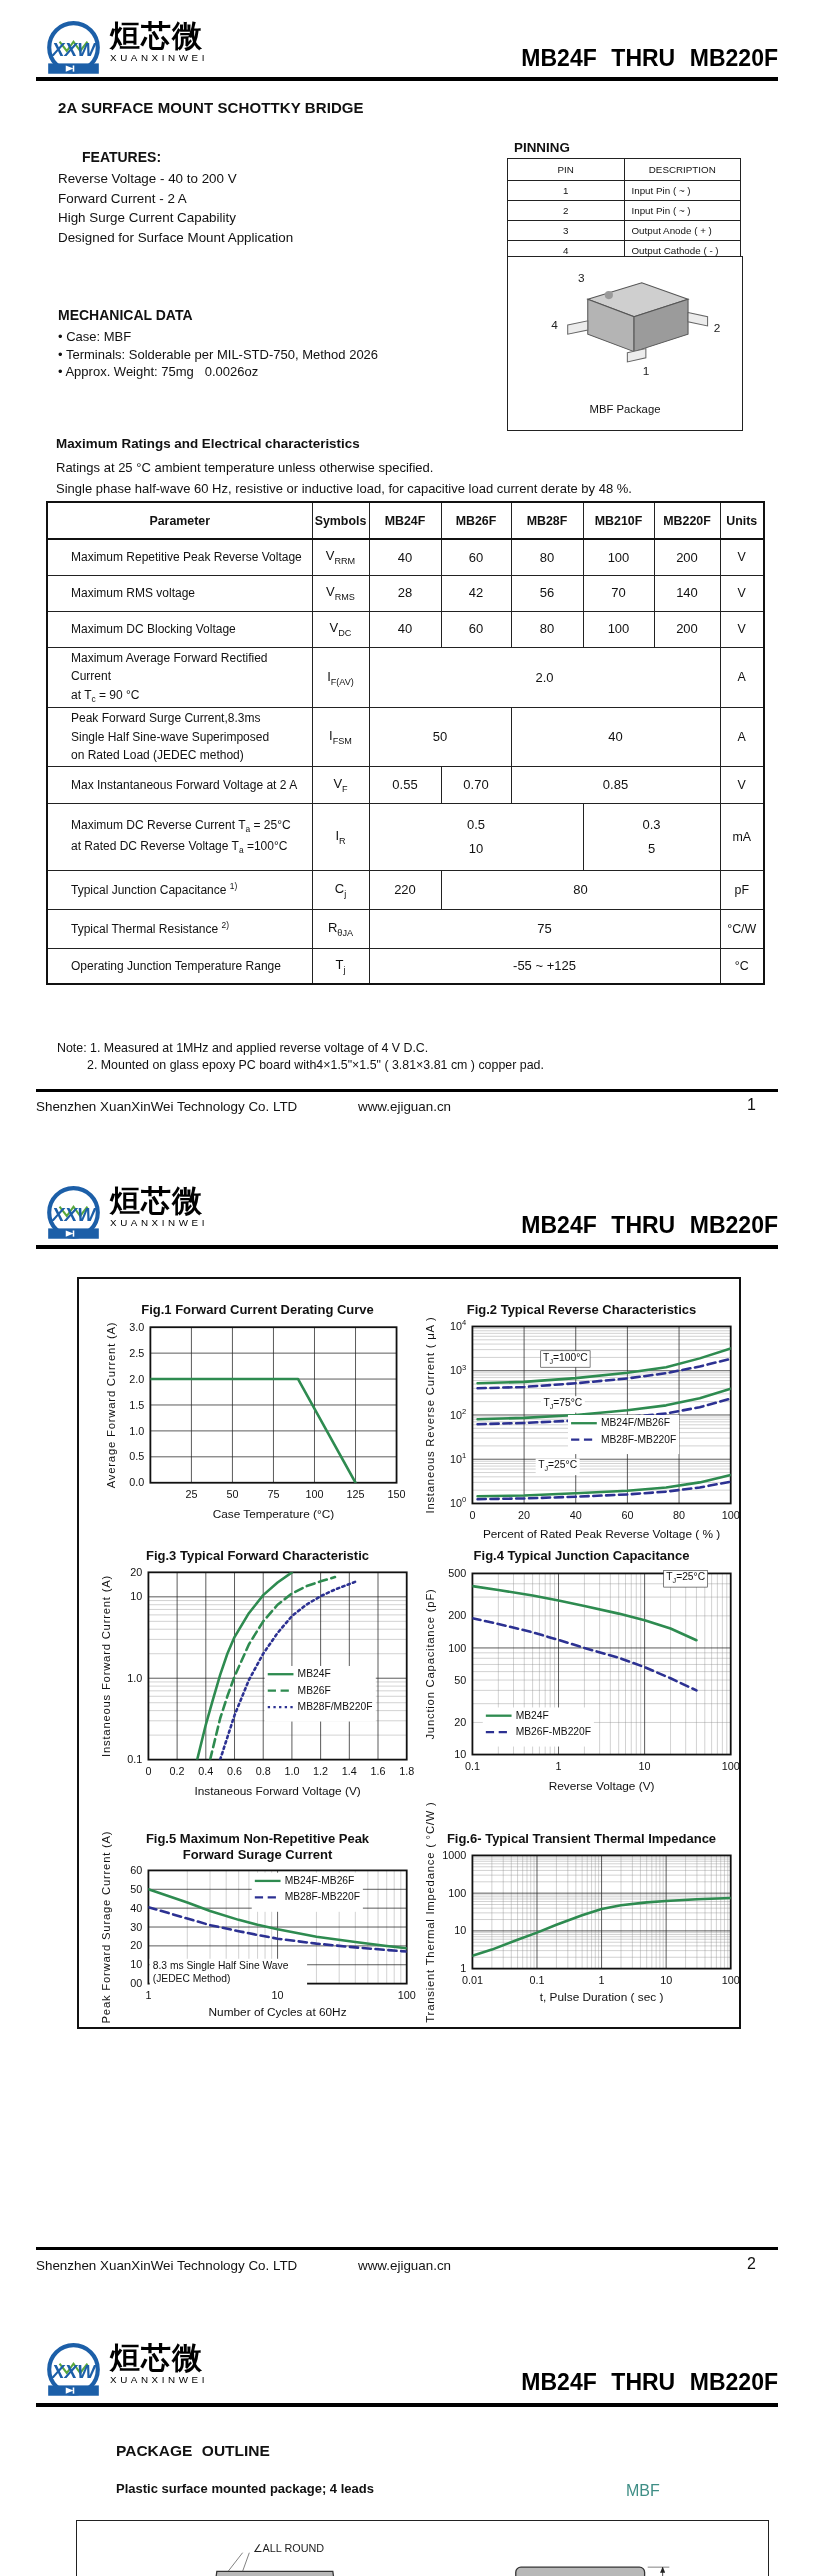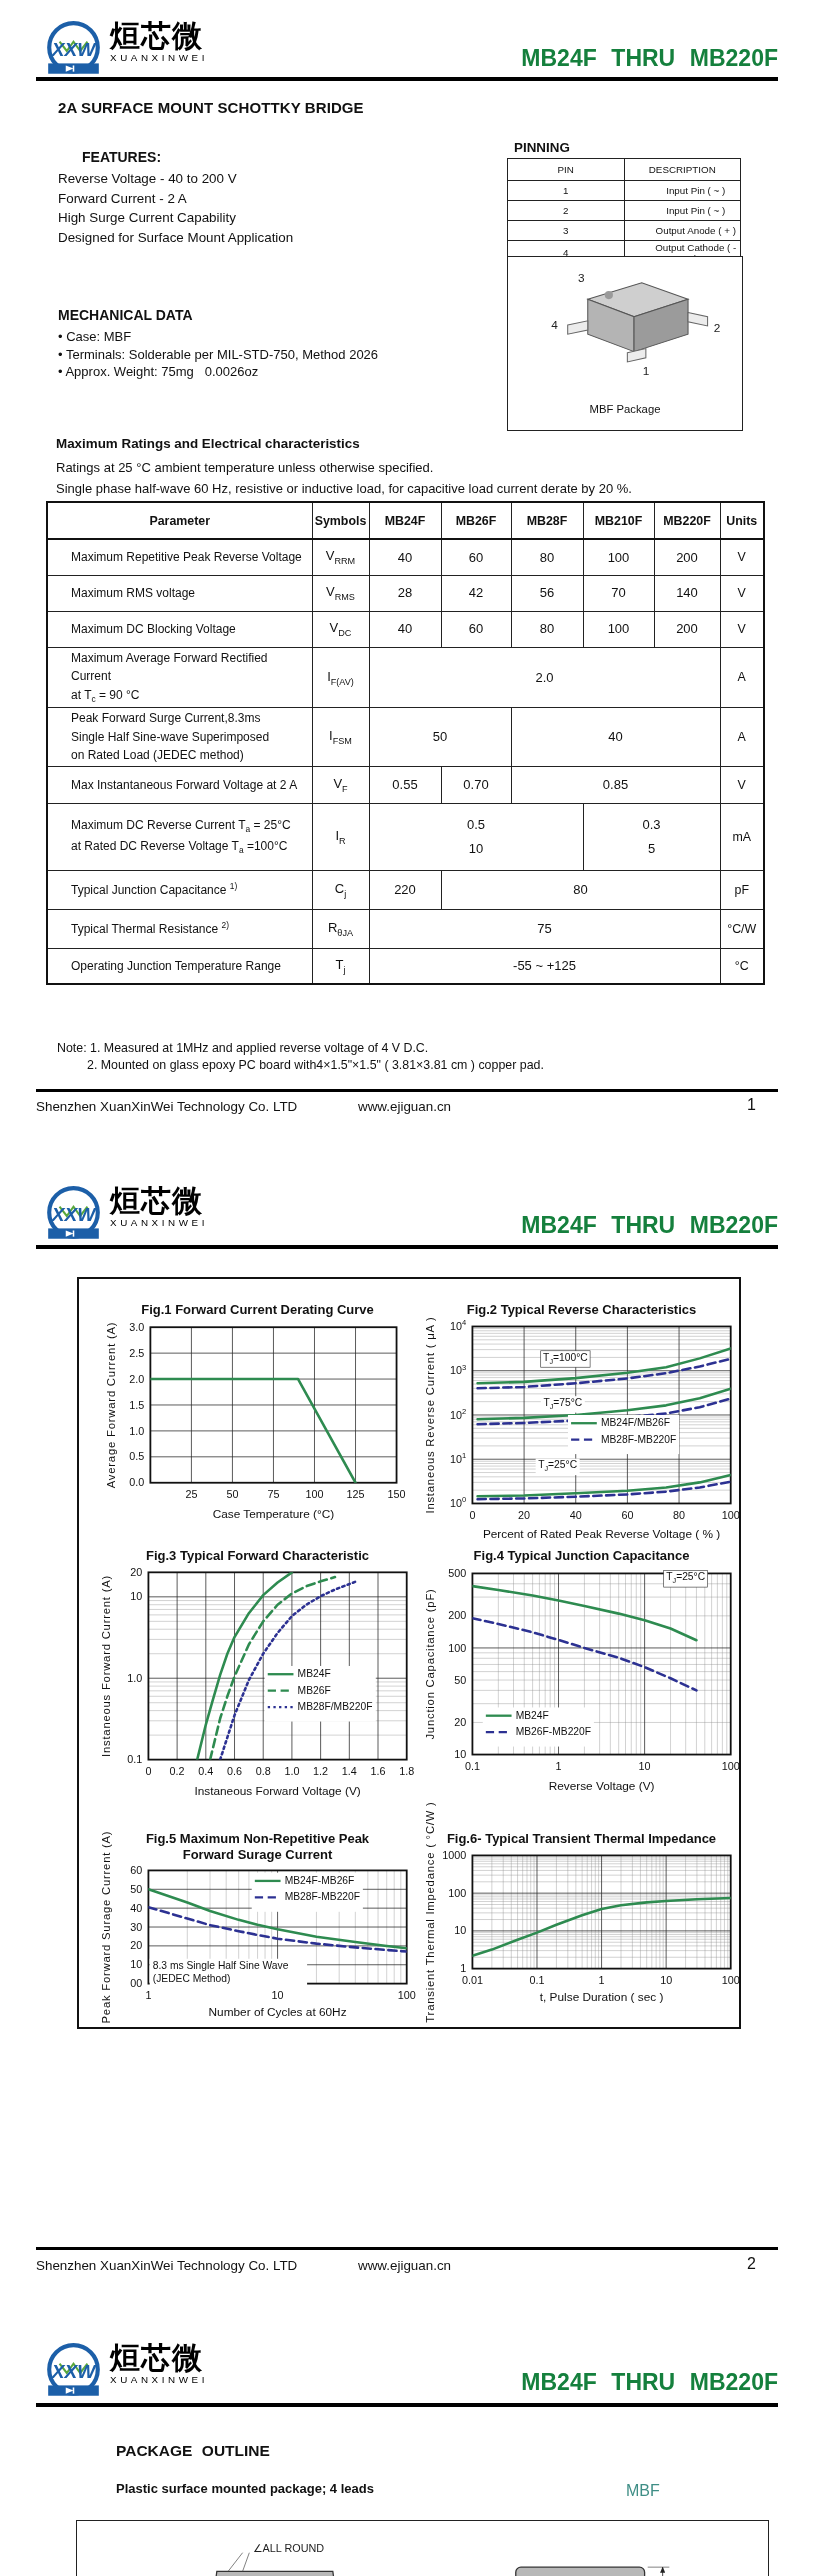--- a/index.html
+++ b/index.html
@@ -3,35 +3,35 @@
 <meta charset="utf-8">
 <style>
   html,body{margin:0;padding:0;background:#ffffff;}
   .doc{position:relative;width:818px;height:3470px;background:#fff;
        font-family:"Liberation Sans",sans-serif;color:#111;overflow:hidden;}
   .abs{position:absolute;}
   
   .logo{display:flex;align-items:flex-start;gap:7px;}
   .logo-cn{font-size:30px;font-weight:900;line-height:31px;letter-spacing:1px;color:#000000;}
   .logo-en{font-size:9.8px;letter-spacing:3.6px;color:#000;margin-top:1px;}
-  .doc-title{font-weight:bold;font-size:23px;white-space:pre;word-spacing:8.2px;color:#15803d;}
+  .doc-title{font-weight:bold;font-size:23px;white-space:pre;word-spacing:8.2px;color:#000000;}
   .rule{position:absolute;left:36px;width:742px;height:3.6px;background:#000;}
   
   .prod-title{font-size:15px;font-weight:bold;letter-spacing:0.1px;}
   .feat-head{font-size:14px;font-weight:bold;padding-left:24px;}
   .feat-item{font-size:13.4px;line-height:19.6px;}
   .mech-head{font-size:14px;font-weight:bold;}
   .mech-item{font-size:13px;line-height:17.5px;white-space:pre;}
   .pin-head{font-size:13.4px;font-weight:bold;}
   table{border-collapse:collapse;background:#fff;}
   #pin-table{border:1.5px solid #222;table-layout:fixed;width:234px;font-size:9.8px;text-align:center;}
   #pin-table th,#pin-table td{border:1px solid #222;}
   #pin-table th{height:18.5px;font-weight:normal;}
   #pin-table td{height:17px;}
-  #pin-table td.desc{text-align:center;padding-left:28px;}
+  #pin-table td.desc{text-align:left;padding-left:7px;}
   .pkg-box{border:1.5px solid #222;background:#fff;}
   .pkg-caption{font-size:11.3px;text-align:center;}
   .ratings-head{font-size:13.4px;font-weight:bold;}
   .ratings-line{font-size:13px;}
   #ratings-table{border:2.1px solid #111;table-layout:fixed;width:716px;text-align:center;}
   #ratings-table th,#ratings-table td{border:1px solid #222;}
   #ratings-table thead tr{border-bottom:2.1px solid #111;}
   #ratings-table th{font-size:12.4px;font-weight:bold;}
   #ratings-table td.param{text-align:left;padding-left:23px;font-size:12px;line-height:1.55;}
   #ratings-table td.sym{font-size:13px;}
@@ -133,21 +133,21 @@
 
     <div class="mech-head abs" style="left:58px;top:307px">MECHANICAL DATA</div>
     <div class="abs" style="left:58px;top:328px">
       <div class="mech-item">• Case: MBF</div>
       <div class="mech-item">• Terminals: Solderable per MIL-STD-750, Method 2026</div>
       <div class="mech-item">• Approx. Weight: 75mg   0.0026oz</div>
     </div>
 
     <div class="ratings-head abs" style="left:56px;top:436px">Maximum Ratings and Electrical characteristics</div>
     <div class="ratings-line abs" style="left:56px;top:460px">Ratings at 25 °C ambient temperature unless otherwise specified.</div>
-    <div class="ratings-line abs" style="left:56px;top:481px">Single phase half-wave 60 Hz, resistive or inductive load, for capacitive load current derate by 20 %.</div>
+    <div class="ratings-line abs" style="left:56px;top:481px">Single phase half-wave 60 Hz, resistive or inductive load, for capacitive load current derate by 48 %.</div>
 
     <table id="ratings-table" class="abs" style="left:46px;top:501px">
         <colgroup>
           <col style="width: 265px;">
           <col style="width: 57px;">
           <col style="width: 72px;">
           <col style="width: 70px;">
           <col style="width: 72px;">
           <col style="width: 71px;">
           <col style="width: 66px;">

